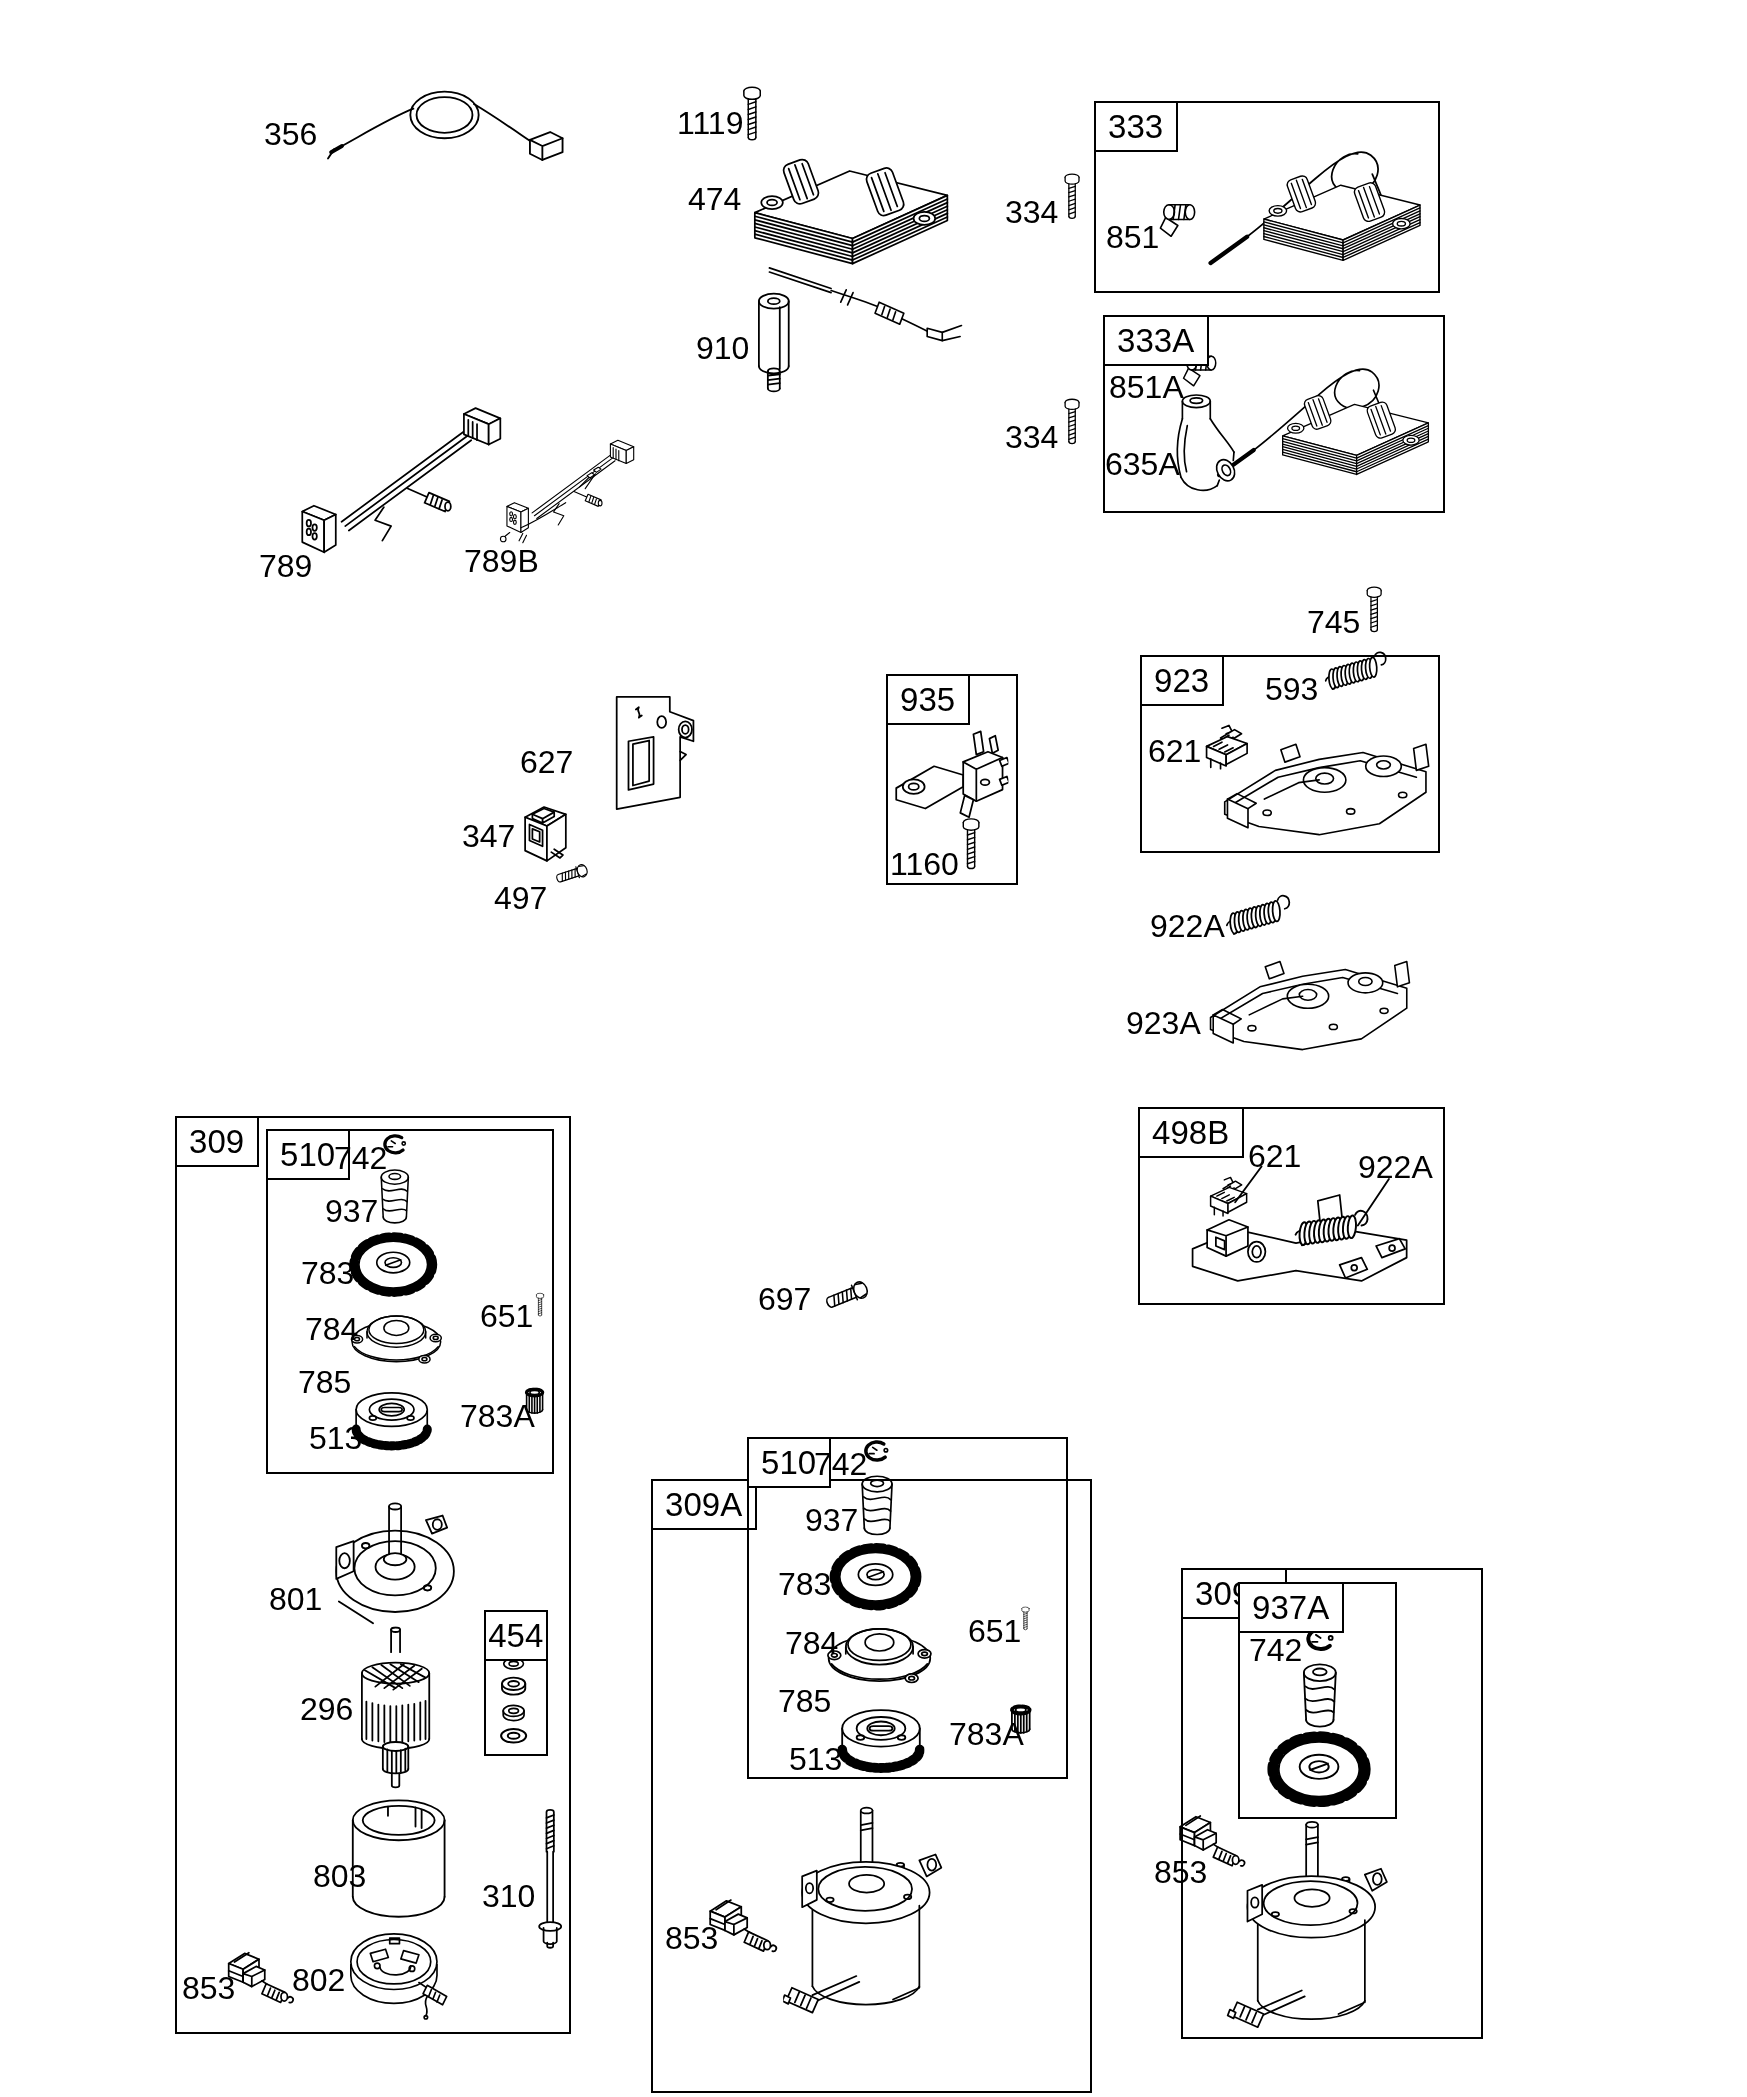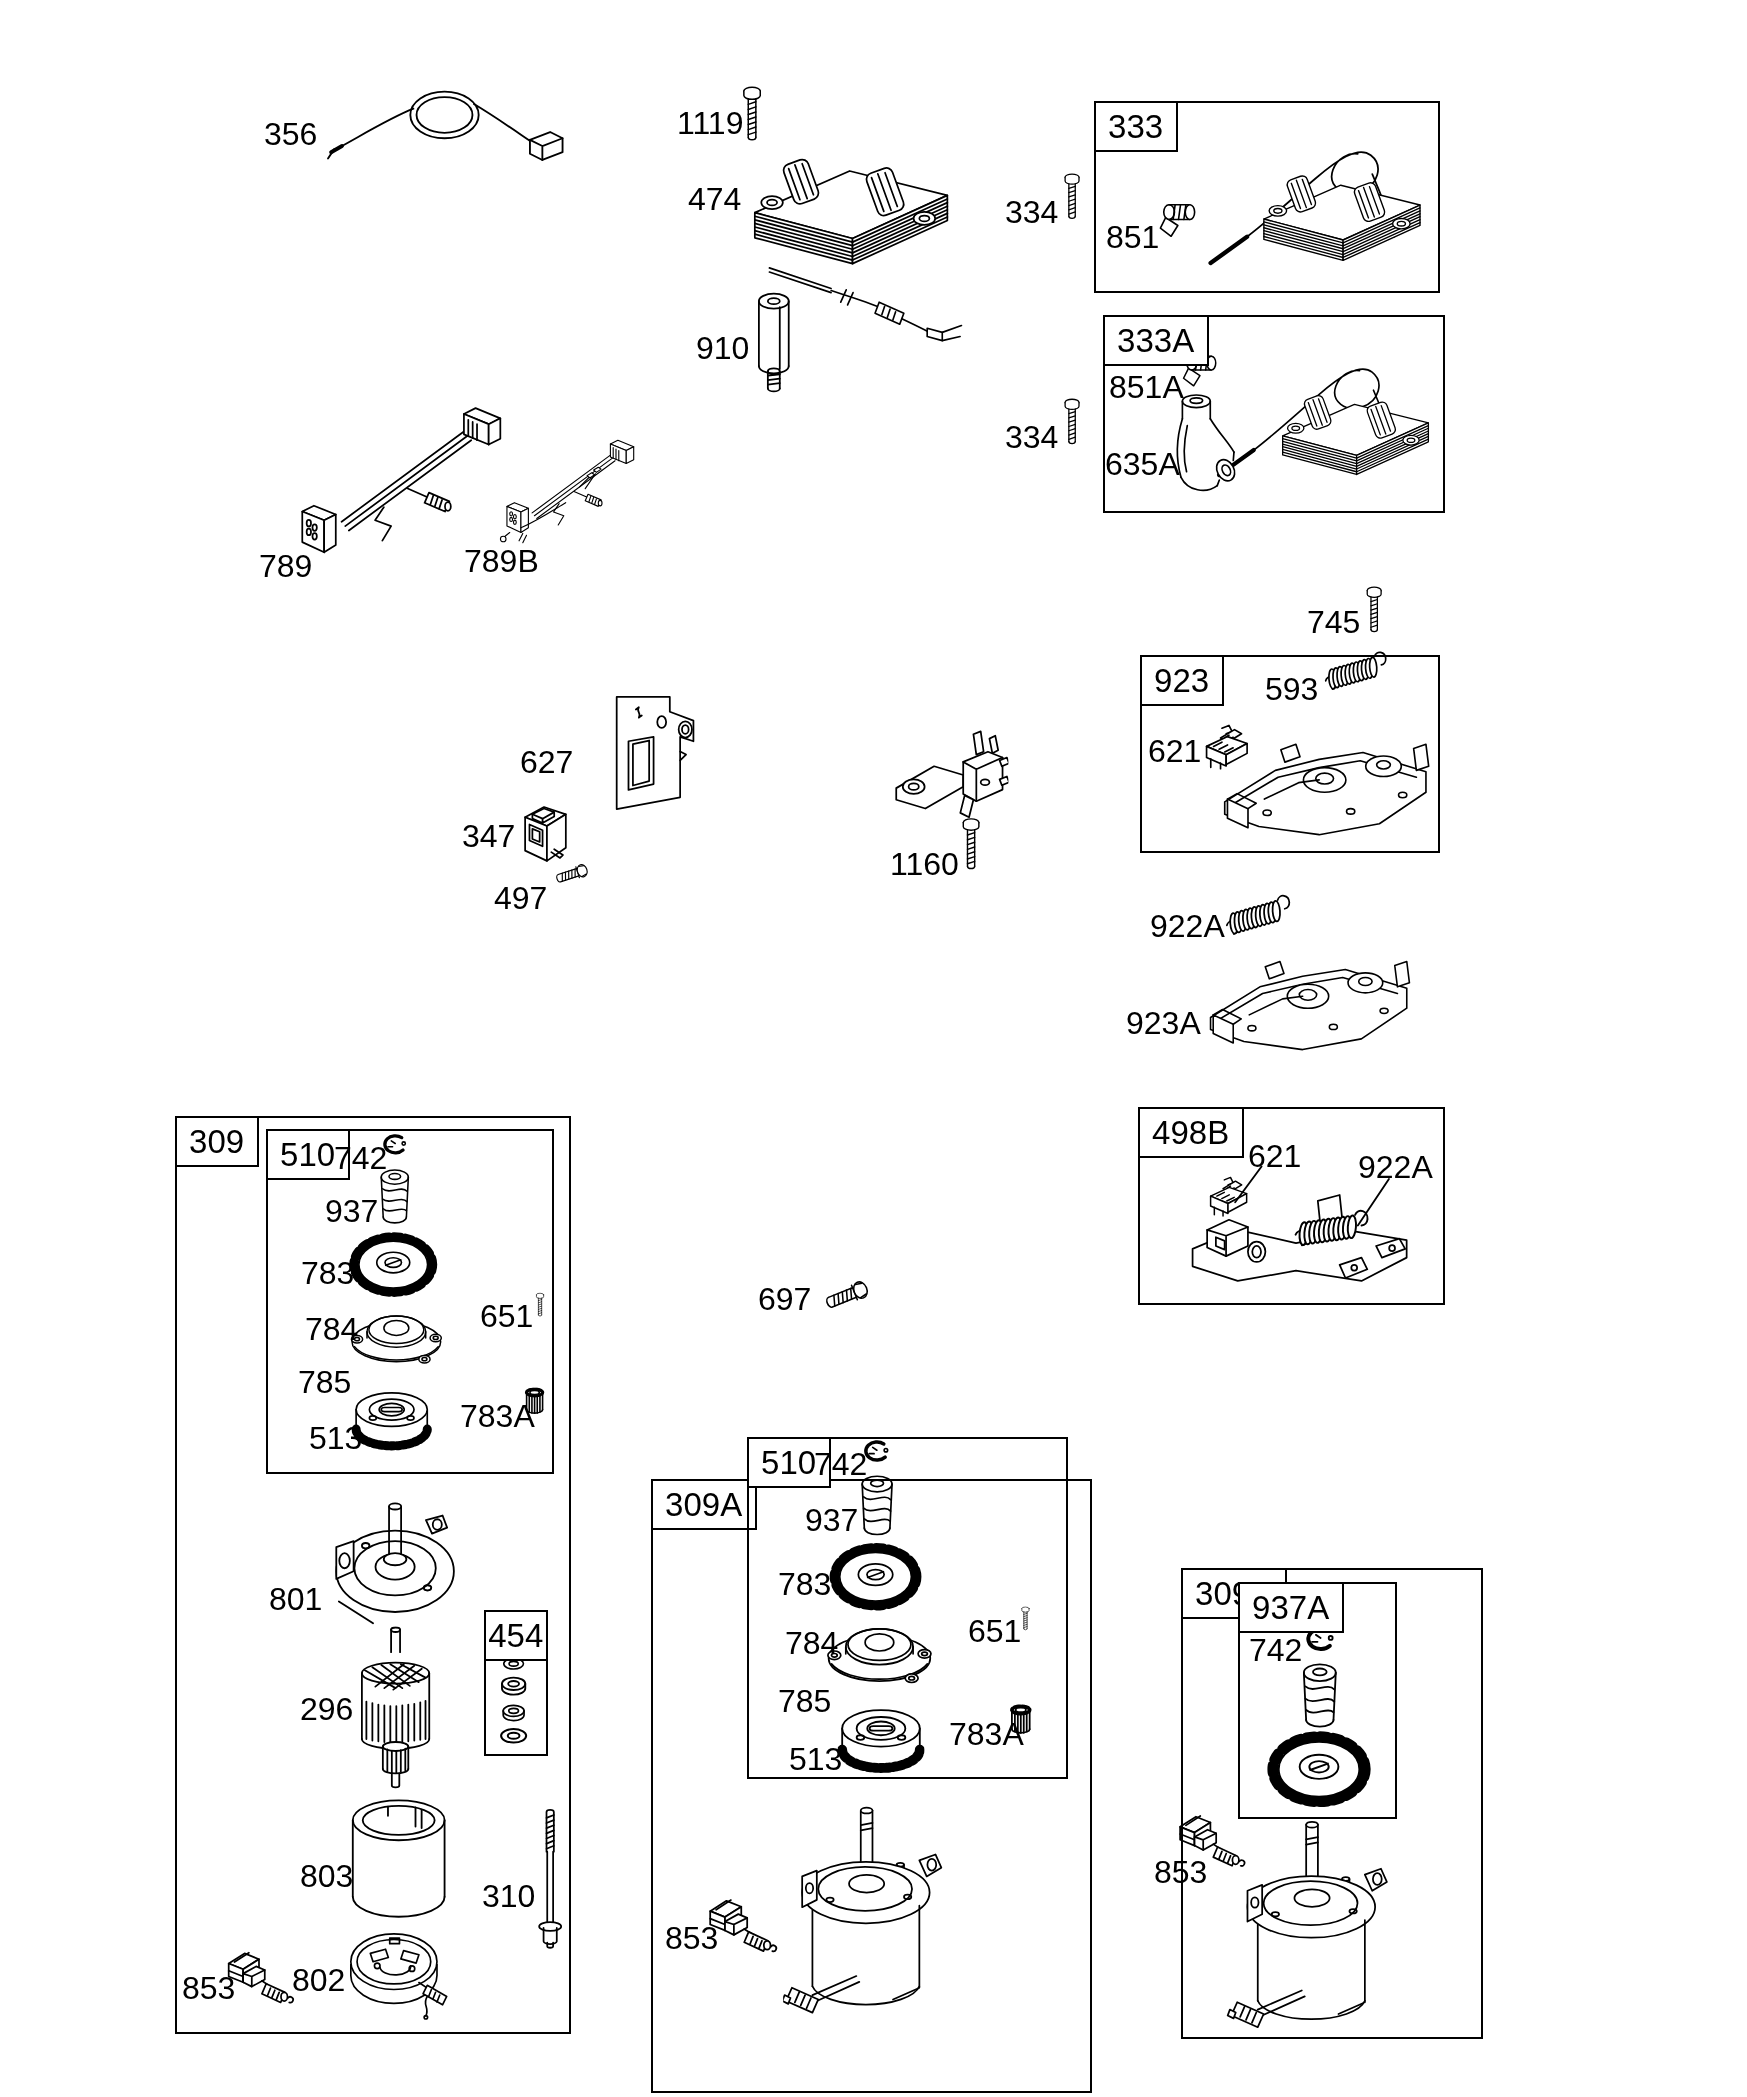--- a/index.html
+++ b/index.html
@@ -501,20 +501,23 @@
 
 <div class="pbox" style="left:1094px;top:101px;width:342px;height:188px">
   <div class="ptitle">333</div>
 </div>
 <div class="pbox" style="left:1103px;top:315px;width:338px;height:194px">
   <div class="ptitle">333A</div>
 </div>
 <div class="pbox" style="left:1140px;top:655px;width:296px;height:194px">
   <div class="ptitle">923</div>
 </div>
+<div class="pbox" style="left:886px;top:674px;width:128px;height:207px">
+  <div class="ptitle">935</div>
+</div>
 <div class="pbox" style="left:1138px;top:1107px;width:303px;height:194px">
   <div class="ptitle">498B</div>
 </div>
 <div class="pbox" style="left:175px;top:1116px;width:392px;height:914px">
   <div class="ptitle">309</div>
 </div>
 <div class="pbox" style="left:266px;top:1129px;width:284px;height:341px">
   <div class="ptitle">510</div>
 </div>
 <div class="pbox" style="left:484px;top:1610px;width:60px;height:142px">
@@ -561,21 +564,21 @@
 <div class="lbl" style="left:334px;top:1142px">742</div>
 <div class="lbl" style="left:325px;top:1195px">937</div>
 <div class="lbl" style="left:301px;top:1257px">783</div>
 <div class="lbl" style="left:480px;top:1300px">651</div>
 <div class="lbl" style="left:305px;top:1313px">784</div>
 <div class="lbl" style="left:298px;top:1366px">785</div>
 <div class="lbl" style="left:309px;top:1422px">513</div>
 <div class="lbl" style="left:460px;top:1400px">783A</div>
 <div class="lbl" style="left:269px;top:1583px">801</div>
 <div class="lbl" style="left:300px;top:1693px">296</div>
-<div class="lbl" style="left:300px;top:1860px">803</div>
+<div class="lbl" style="left:313px;top:1860px">803</div>
 <div class="lbl" style="left:482px;top:1880px">310</div>
 <div class="lbl" style="left:182px;top:1972px">853</div>
 <div class="lbl" style="left:292px;top:1964px">802</div>
 
 <div class="lbl" style="left:814px;top:1448px">742</div>
 <div class="lbl" style="left:805px;top:1504px">937</div>
 <div class="lbl" style="left:778px;top:1568px">783</div>
 <div class="lbl" style="left:968px;top:1615px">651</div>
 <div class="lbl" style="left:785px;top:1627px">784</div>
 <div class="lbl" style="left:778px;top:1685px">785</div>

